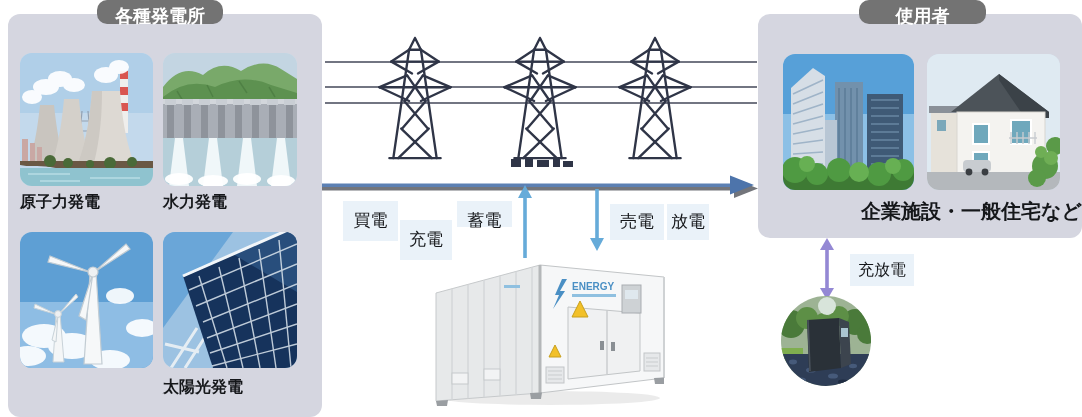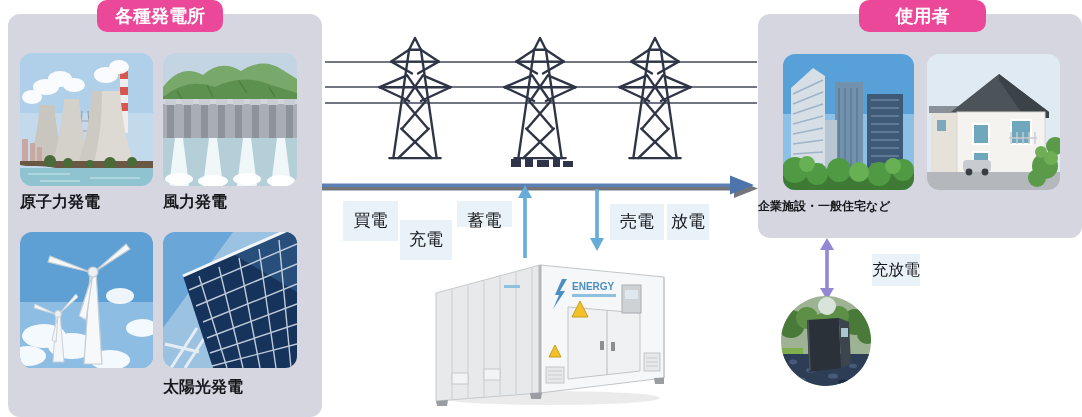--- a/index.html
+++ b/index.html
@@ -1,26 +1,26 @@
 <!DOCTYPE html>
 <html><head>
 <meta charset="utf-8">
 <style>
   html,body{margin:0;padding:0;background:#fff;}
   .canvas{position:relative;width:1082px;height:417px;background:#fff;overflow:hidden;
           font-family:"Liberation Sans","DejaVu Sans",sans-serif;color:#15171a;}
   .panel{position:absolute;background:#d5d6e0;border-radius:12px;}
-  .badge{position:absolute;background:#ec4899;color:#fff;border-radius:10px;
-         font-size:18px;font-weight:700;text-align:center;line-height:32px;height:32px;}
+  .badge{position:absolute;background:#737373;color:#fff;border-radius:10px;
+         font-size:18px;font-weight:700;text-align:center;line-height:32px;height:24px;}
   .tile{position:absolute;border-radius:12px;overflow:hidden;background:#cfe0ec;}
   .tile svg{display:block;width:100%;height:100%;}
   .tile-label{position:absolute;font-size:16px;font-weight:700;text-align:left;color:#15171a;}
   .flow-label{position:absolute;background:#eaf2f9;font-size:17px;font-weight:400;
               text-align:center;color:#15171a;}
-  .caption{position:absolute;font-size:12px;font-weight:700;text-align:left;color:#15171a;}
+  .caption{position:absolute;font-size:20px;font-weight:700;text-align:right;color:#15171a;}
   .abs{position:absolute;}
 </style>
 </head>
 <body>
 
 <div class="canvas">
 
   <svg width="0" height="0" style="position:absolute" aria-hidden="true">
     <defs>
       <symbol id="pylon" viewBox="0 0 100 130">
@@ -128,21 +128,21 @@
       <g fill="#ffffff" opacity="0.95">
         <ellipse cx="16" cy="126" rx="14" ry="6"></ellipse>
           <ellipse cx="50" cy="128" rx="15" ry="6"></ellipse>
         <ellipse cx="84" cy="126" rx="14" ry="6"></ellipse>
           <ellipse cx="118" cy="128" rx="14" ry="6"></ellipse>
       </g>
     </svg>
   </div>
 
   <div class="tile-label" style="left:20px;top:192px;width:133px;">原子力発電</div>
-  <div class="tile-label" style="left:163px;top:192px;width:134px;">風力発電</div>
+  <div class="tile-label" style="left:163px;top:192px;width:134px;">水力発電</div>
 
   <div class="tile" style="left:20px;top:232px;width:133px;height:136px;">
     <svg viewBox="0 0 133 136" preserveAspectRatio="none">
       <rect width="133" height="136" fill="#5e9fd4"></rect>
       <rect y="70" width="133" height="66" fill="#8ebde4"></rect>
       <g fill="#ffffff" opacity="0.9">
         <ellipse cx="24" cy="104" rx="22" ry="12"></ellipse>
           <ellipse cx="52" cy="114" rx="24" ry="13"></ellipse>
         <ellipse cx="8" cy="124" rx="18" ry="10"></ellipse>
           <ellipse cx="100" cy="64" rx="14" ry="8"></ellipse>
@@ -348,21 +348,21 @@
   </div>
 
   <div class="caption" style="left:758px;top:198px;width:324px;">企業施設・一般住宅など</div>
 
   <svg class="abs" style="left:818px;top:237px;" width="18" height="64">
     <polygon points="2,13 9,1 16,13" fill="#9488d4"></polygon>
     <rect x="7.2" y="11" width="3.6" height="42" fill="#9488d4"></rect>
     <polygon points="2,51 9,63 16,51" fill="#9488d4"></polygon>
   </svg>
 
-  <div class="flow-label" style="left:850px;top:254px;width:48px;height:32px;line-height:32px;font-size:16px;margin-left:22px;">充放電</div>
+  <div class="flow-label" style="left:850px;top:254px;width:64px;height:32px;line-height:32px;font-size:16px;">充放電</div>
 
   <div class="abs" style="left:781px;top:296px;width:90px;height:90px;border-radius:50%;overflow:hidden;">
     <svg viewBox="0 0 90 90" width="90" height="90">
       <rect width="90" height="90" fill="#9db394"></rect>
       <g fill="#4a7a3a">
           <circle cx="10" cy="28" r="14"></circle>
           <circle cx="74" cy="26" r="13"></circle>
           <circle cx="86" cy="38" r="10"></circle>
         </g>
       <g fill="#5d8f46">

